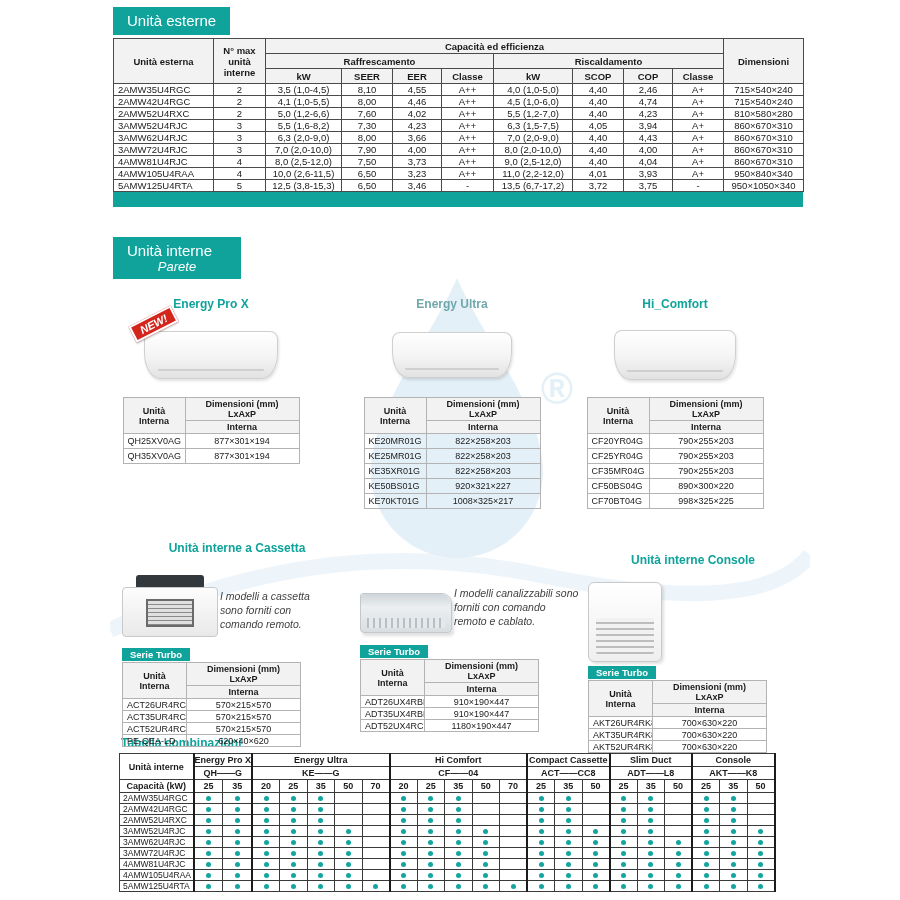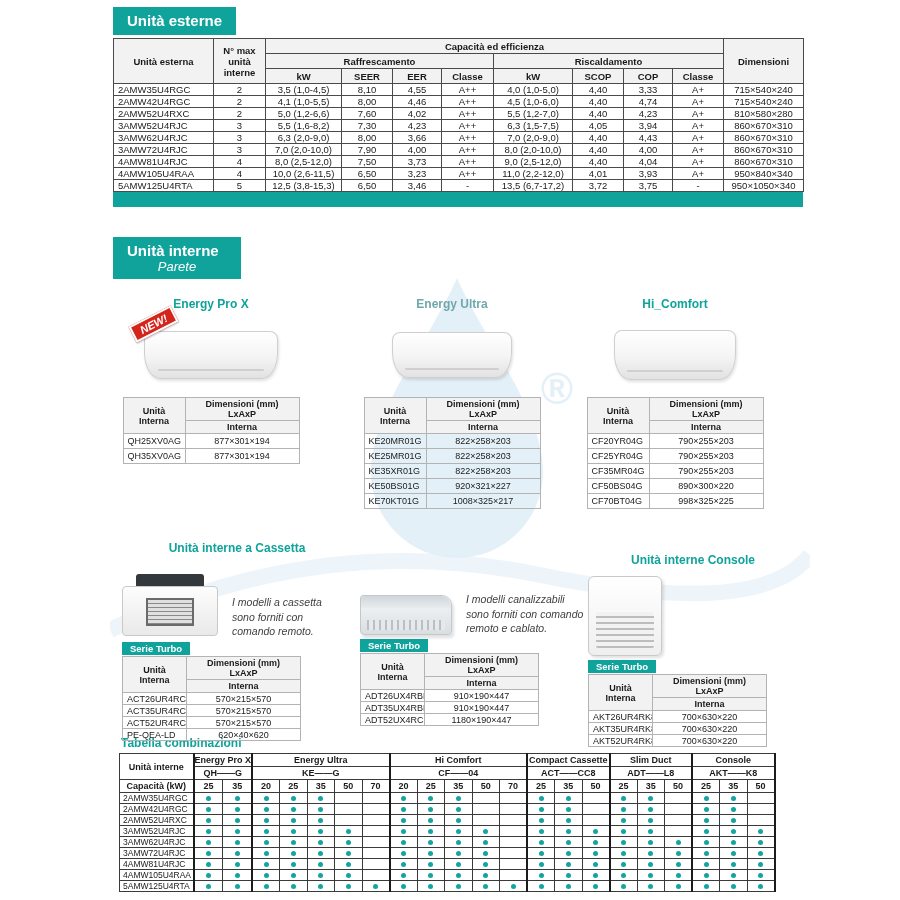--- a/index.html
+++ b/index.html
@@ -12,21 +12,21 @@
   .page{position:relative;width:900px;height:900px;background:#fff;overflow:hidden}
 
   
   .watermark{position:absolute;left:345px;top:272px;z-index:0;opacity:.55}
   .swoosh{position:absolute;z-index:0;opacity:.6}
 
   section{position:absolute;z-index:1}
 
   
   .teal-box{display:inline-block;background:var(--teal);color:#fff;padding:5px 14px}
-  .teal-box .t1{font-size:15px;font-weight:bold}
+  .teal-box .t1{font-size:15px;font-weight:normal}
   .teal-box .t2{font-size:13px;font-style:italic;text-align:center}
   .teal-bar{position:absolute;background:var(--teal)}
   .outdoor-table{position:absolute;left:113px;top:38px;border-collapse:collapse;table-layout:fixed;width:690px;background:#fff}
   .outdoor-table th,.outdoor-table td{border:1px solid var(--bdark);text-align:center;white-space:nowrap;overflow:hidden}
   .outdoor-table th{background:var(--hdr);font-size:9.5px;font-weight:bold;height:15px;padding:0 2px}
   .outdoor-table td{font-size:9.5px;height:11px;padding:0 2px}
   .outdoor-table td.model{text-align:left;padding-left:4px}
 
   
   .wall-col{position:absolute;width:178px;text-align:center}
@@ -45,21 +45,21 @@
   .dim-table th,.dim-table td{border:1px solid var(--blight);text-align:center;white-space:nowrap;overflow:hidden}
   .dim-table th{background:var(--hdr);font-size:9px;font-weight:bold;padding:1px 2px}
   .dim-table td{font-size:9px;height:15px;padding:0 0;background:transparent}
   .dim-table td.model{text-align:left;padding-left:4px}
   .dim-table .h2{height:12px}
   .turbo .dim-table td{height:12px}
 
   
   .other-col{position:absolute;width:230px}
   .other-title{font-size:12px;font-weight:bold;color:var(--teal);text-align:center;height:15px}
-  .other-body{display:flex;gap:14px;margin-top:8px;min-height:74px;align-items:flex-end}
+  .other-body{display:flex;gap:2px;margin-top:14px;min-height:74px;align-items:center}
   .desc{font-size:10.5px;font-style:italic;color:#3f3f3f;line-height:1.35;padding-top:6px;text-align:left}
   .serie-tag{display:inline-block;background:var(--teal);color:#fff;font-size:9.5px;font-weight:bold;padding:1px 8px;margin:3px 0 0 0}
   .turbo .dim-table{margin:0}
 
   
   .cassette{width:96px;height:64px;position:relative;flex:none}
   .cassette .top{position:absolute;left:14px;top:0;width:68px;height:14px;background:#33383d;border-radius:3px}
   .cassette .panel{position:absolute;left:0;top:12px;width:96px;height:50px;background:linear-gradient(180deg,#fdfdfd,#e9e9e9);
     border:1px solid #c9c9c9;border-radius:4px}
   .cassette .grille{position:absolute;left:24px;top:24px;width:48px;height:28px;border:2px solid #6a6a6a;
@@ -145,21 +145,21 @@
     <tbody id="outdoor-tbody">
         <tr>
           <td class="model">2AMW35U4RGC</td>
           <td>2</td>
           <td>3,5 (1,0-4,5)</td>
           <td>8,10</td>
           <td>4,55</td>
           <td>A++</td>
           <td>4,0 (1,0-5,0)</td>
           <td>4,40</td>
-          <td>3,33</td>
+          <td>2,46</td>
           <td>A+</td>
           <td>715×540×240</td>
         </tr>
         <tr>
           <td class="model">2AMW42U4RGC</td>
           <td>2</td>
           <td>4,1 (1,0-5,5)</td>
           <td>8,00</td>
           <td>4,46</td>
           <td>A++</td>

